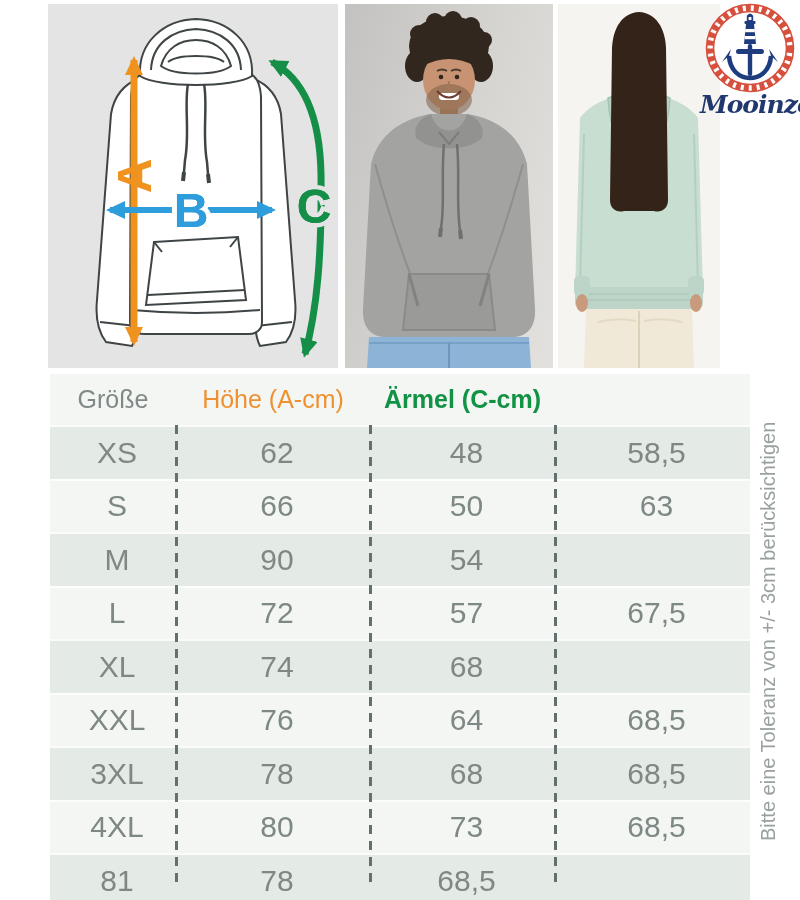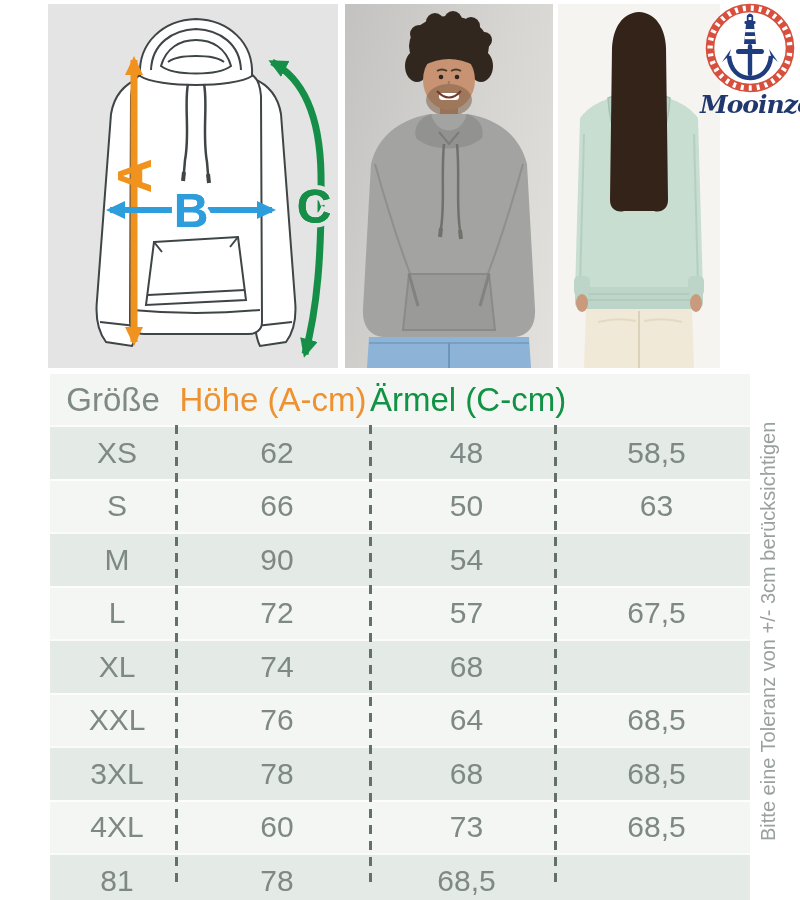--- a/index.html
+++ b/index.html
@@ -13,26 +13,26 @@
   .logo{position:absolute;left:700px;top:2px;width:100px;text-align:center;}
   .brand{font-family:"DejaVu Serif",serif;font-style:italic;font-weight:bold;
          font-size:25px;color:#21386f;margin-top:-4px;letter-spacing:-1px;}
   
   .table{position:absolute;left:50px;top:374px;width:700px;background:#f3f6f3;}
   .thead,.trow{display:grid;grid-template-columns:126px 194px 185px 195px;align-items:center;}
   .thead{height:51px;}
   .trow{height:51.5px;border-top:2px solid rgba(255,255,255,0.8);}
   .trow:nth-child(even){background:#e4eae5;}
   .th,.td{text-align:center;white-space:nowrap;}
-  .th{font-size:33px;}
+  .th{font-size:25px;}
   .td{font-size:30px;color:#7e8885;margin-left:8px;}
   .hdr-size{color:#7f8a87;}
   .hdr-h{color:#ee9130;}
   .hdr-b{color:#2694cd;}
-  .hdr-c{color:#129245;}
+  .hdr-c{color:#129245;font-weight:bold;}
   .vsep{position:absolute;top:51px;width:3px;height:464px;
         background:repeating-linear-gradient(180deg,#64706d 0 9px,transparent 9px 16px);}
   .vsep1{left:125px;} .vsep2{left:319px;} .vsep3{left:504px;}
   
   .note{position:absolute;left:748px;top:374px;height:515px;width:40px;
         writing-mode:vertical-rl;transform:rotate(180deg);
         display:flex;align-items:center;justify-content:center;
         font-size:20px;color:#99a19e;white-space:nowrap;}
   svg{display:block;}
 </style>
@@ -232,21 +232,21 @@
       <div class="td">68,5</div>
     </div>
     <div class="trow">
       <div class="td">3XL</div>
       <div class="td">78</div>
       <div class="td">68</div>
       <div class="td">68,5</div>
     </div>
     <div class="trow">
       <div class="td">4XL</div>
-      <div class="td">60</div>
+      <div class="td">80</div>
       <div class="td">73</div>
       <div class="td">68,5</div>
     </div>
     <div class="trow">
       <div class="td">81</div>
       <div class="td">78</div>
       <div class="td">68,5</div>
     </div>
 
     <div class="vsep vsep1"></div>

